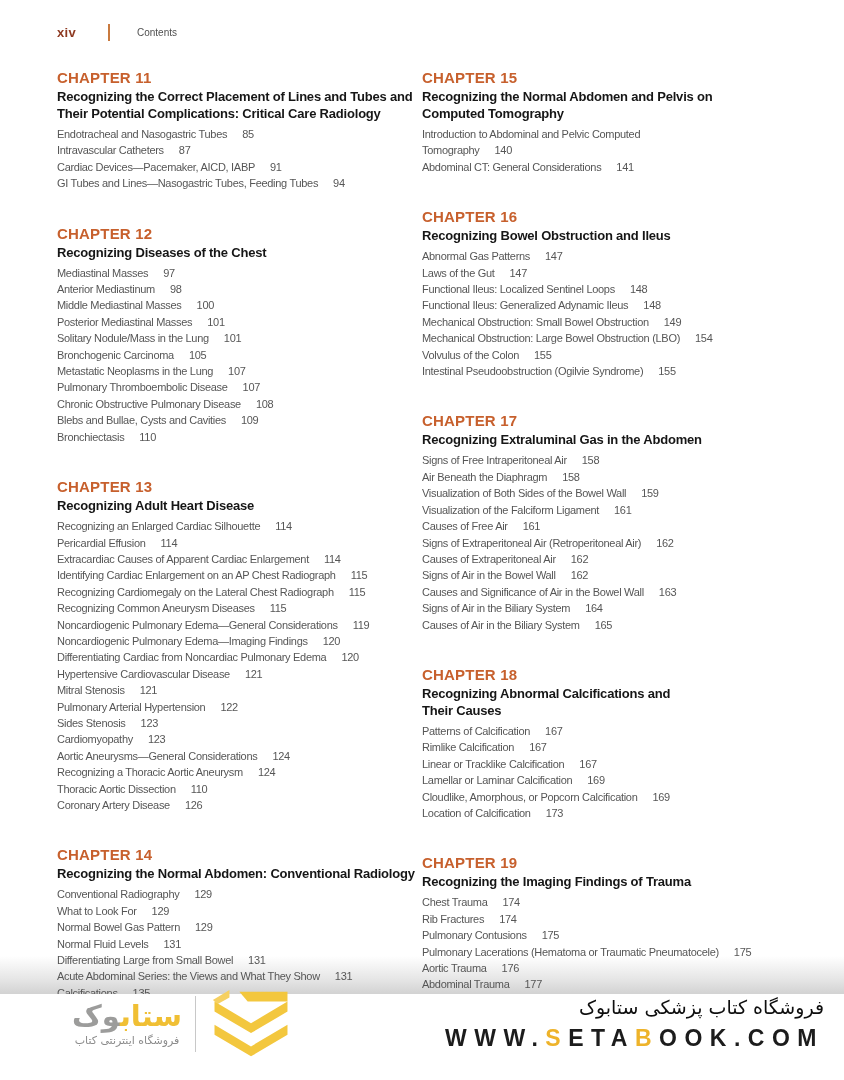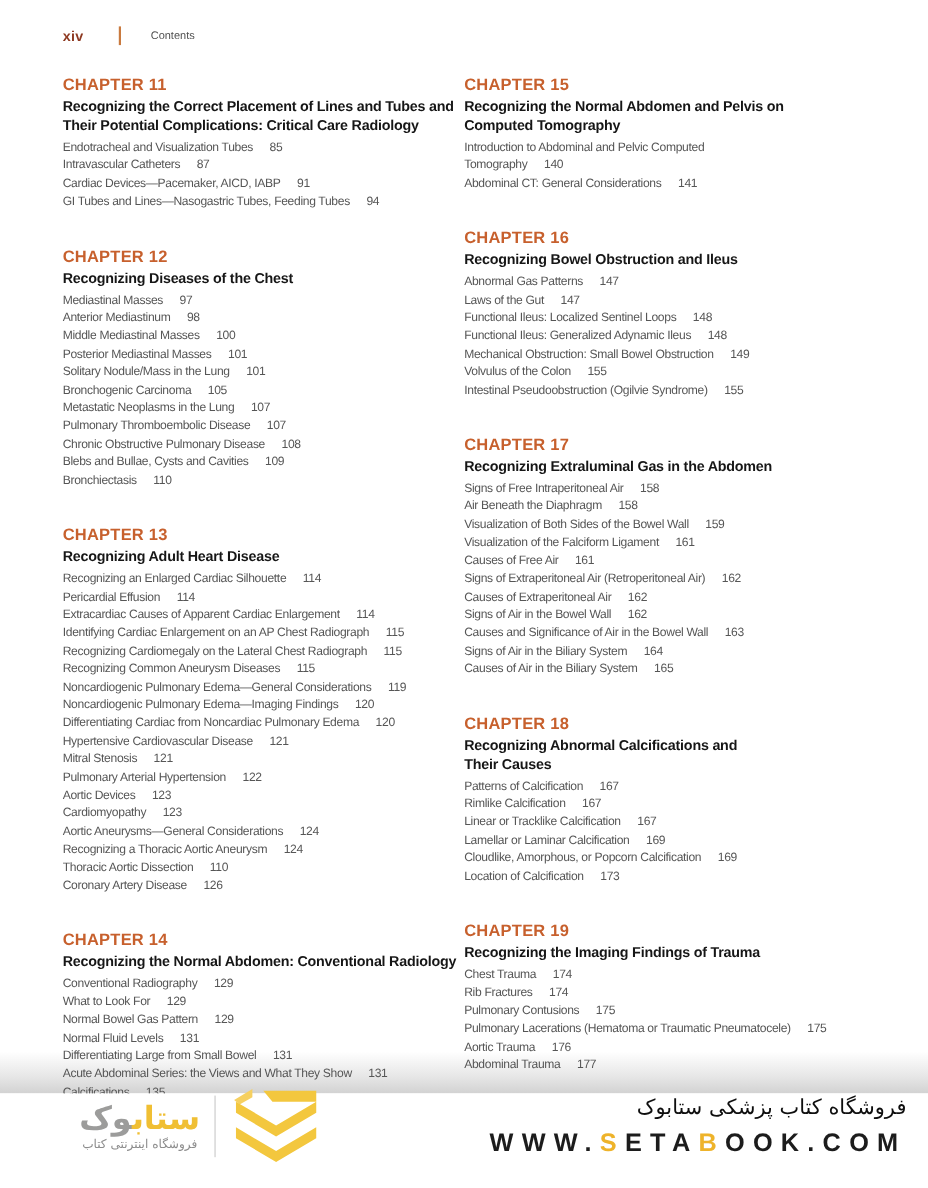--- a/index.html
+++ b/index.html
@@ -59,21 +59,21 @@
 
 <div class="page-edge-shadow"></div>
 
 <div class="cols">
   <div class="col col-left" id="col-left">
       <section class="chapter">
         <h2 class="ch-num">CHAPTER 11</h2>
         <h3 class="ch-title">Recognizing the Correct Placement of Lines and Tubes and
 Their Potential Complications: Critical Care Radiology</h3>
         <ul class="entries">
-          <li class="entry"><span class="entry-label">Endotracheal and Visualization Tubes</span><span class="entry-page">85</span></li>
+          <li class="entry"><span class="entry-label">Endotracheal and Nasogastric Tubes</span><span class="entry-page">85</span></li>
           <li class="entry"><span class="entry-label">Intravascular Catheters</span><span class="entry-page">87</span></li>
           <li class="entry"><span class="entry-label">Cardiac Devices—Pacemaker, AICD, IABP</span><span class="entry-page">91</span></li>
           <li class="entry"><span class="entry-label">GI Tubes and Lines—Nasogastric Tubes, Feeding Tubes</span><span class="entry-page">94</span></li>
         </ul>
       </section>
       <section class="chapter">
         <h2 class="ch-num">CHAPTER 12</h2>
         <h3 class="ch-title">Recognizing Diseases of the Chest</h3>
         <ul class="entries">
           <li class="entry"><span class="entry-label">Mediastinal Masses</span><span class="entry-page">97</span></li>
@@ -98,21 +98,21 @@
           <li class="entry"><span class="entry-label">Extracardiac Causes of Apparent Cardiac Enlargement</span><span class="entry-page">114</span></li>
           <li class="entry"><span class="entry-label">Identifying Cardiac Enlargement on an AP Chest Radiograph</span><span class="entry-page">115</span></li>
           <li class="entry"><span class="entry-label">Recognizing Cardiomegaly on the Lateral Chest Radiograph</span><span class="entry-page">115</span></li>
           <li class="entry"><span class="entry-label">Recognizing Common Aneurysm Diseases</span><span class="entry-page">115</span></li>
           <li class="entry"><span class="entry-label">Noncardiogenic Pulmonary Edema—General Considerations</span><span class="entry-page">119</span></li>
           <li class="entry"><span class="entry-label">Noncardiogenic Pulmonary Edema—Imaging Findings</span><span class="entry-page">120</span></li>
           <li class="entry"><span class="entry-label">Differentiating Cardiac from Noncardiac Pulmonary Edema</span><span class="entry-page">120</span></li>
           <li class="entry"><span class="entry-label">Hypertensive Cardiovascular Disease</span><span class="entry-page">121</span></li>
           <li class="entry"><span class="entry-label">Mitral Stenosis</span><span class="entry-page">121</span></li>
           <li class="entry"><span class="entry-label">Pulmonary Arterial Hypertension</span><span class="entry-page">122</span></li>
-          <li class="entry"><span class="entry-label">Aortic Devices</span><span class="entry-page">123</span></li>
+          <li class="entry"><span class="entry-label">Sides Stenosis</span><span class="entry-page">123</span></li>
           <li class="entry"><span class="entry-label">Cardiomyopathy</span><span class="entry-page">123</span></li>
           <li class="entry"><span class="entry-label">Aortic Aneurysms—General Considerations</span><span class="entry-page">124</span></li>
           <li class="entry"><span class="entry-label">Recognizing a Thoracic Aortic Aneurysm</span><span class="entry-page">124</span></li>
           <li class="entry"><span class="entry-label">Thoracic Aortic Dissection</span><span class="entry-page">110</span></li>
           <li class="entry"><span class="entry-label">Coronary Artery Disease</span><span class="entry-page">126</span></li>
         </ul>
       </section>
       <section class="chapter">
         <h2 class="ch-num">CHAPTER 14</h2>
         <h3 class="ch-title">Recognizing the Normal Abdomen: Conventional Radiology</h3>
@@ -140,20 +140,21 @@
       </section>
       <section class="chapter">
         <h2 class="ch-num">CHAPTER 16</h2>
         <h3 class="ch-title">Recognizing Bowel Obstruction and Ileus</h3>
         <ul class="entries">
           <li class="entry"><span class="entry-label">Abnormal Gas Patterns</span><span class="entry-page">147</span></li>
           <li class="entry"><span class="entry-label">Laws of the Gut</span><span class="entry-page">147</span></li>
           <li class="entry"><span class="entry-label">Functional Ileus: Localized Sentinel Loops</span><span class="entry-page">148</span></li>
           <li class="entry"><span class="entry-label">Functional Ileus: Generalized Adynamic Ileus</span><span class="entry-page">148</span></li>
           <li class="entry"><span class="entry-label">Mechanical Obstruction: Small Bowel Obstruction</span><span class="entry-page">149</span></li>
+          <li class="entry"><span class="entry-label">Mechanical Obstruction: Large Bowel Obstruction (LBO)</span><span class="entry-page">154</span></li>
           <li class="entry"><span class="entry-label">Volvulus of the Colon</span><span class="entry-page">155</span></li>
           <li class="entry"><span class="entry-label">Intestinal Pseudoobstruction (Ogilvie Syndrome)</span><span class="entry-page">155</span></li>
         </ul>
       </section>
       <section class="chapter">
         <h2 class="ch-num">CHAPTER 17</h2>
         <h3 class="ch-title">Recognizing Extraluminal Gas in the Abdomen</h3>
         <ul class="entries">
           <li class="entry"><span class="entry-label">Signs of Free Intraperitoneal Air</span><span class="entry-page">158</span></li>
           <li class="entry"><span class="entry-label">Air Beneath the Diaphragm</span><span class="entry-page">158</span></li>

